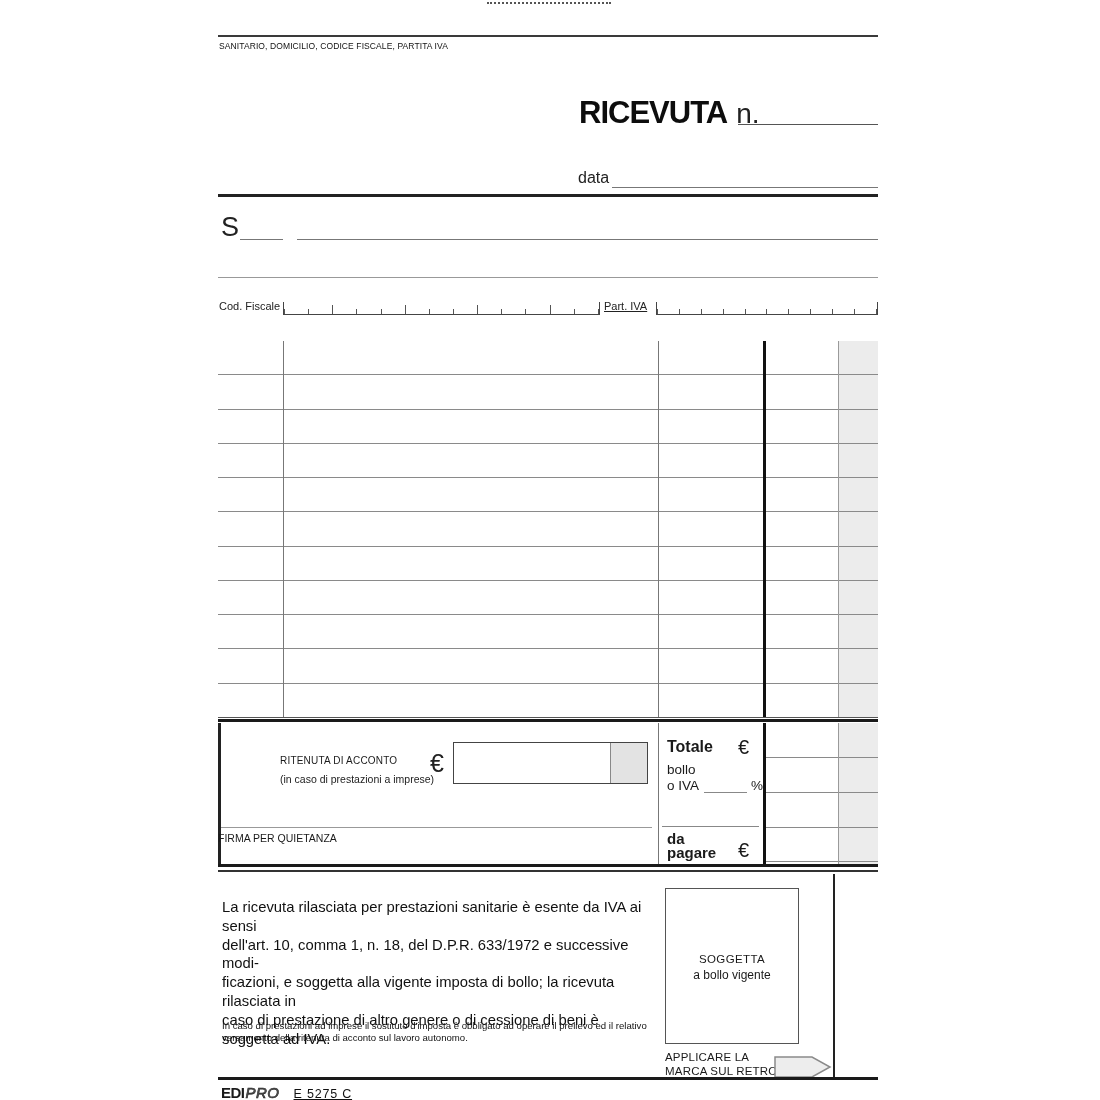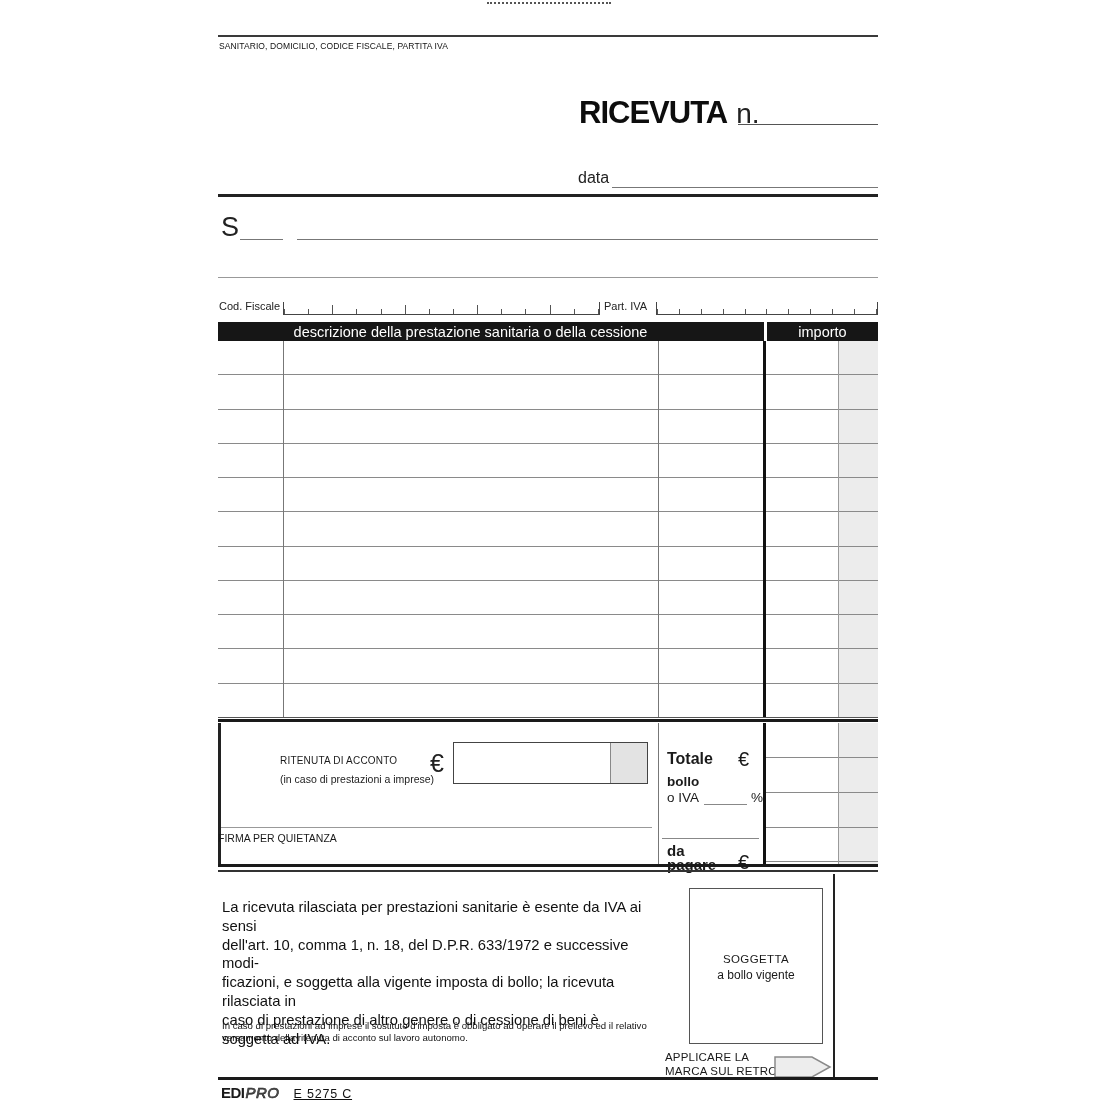--- a/index.html
+++ b/index.html
@@ -29,21 +29,21 @@
   #rule-a { left:218px; top:194px; width:660px; height:3px; background:#222; }
 
   #s-prefix { left:221px; top:212px; font-size:27px; color:#222; }
   #s-line-short { left:240px; top:239px; width:43px; background:#777; }
   #s-line-long { left:297px; top:239px; width:581px; background:#777; }
   #rule-b { left:218px; top:277px; width:660px; background:#999; }
 
   
   .comb-label { top:300px; font-size:11px; color:#222; }
   #codfisc-label { left:219px; }
-  #partiva-label { left:604px; }
+  #partiva-label { left:604px;text-decoration:underline; }
   .comb { position:absolute; top:302px; height:13px;
           border-left:1.5px solid #444; border-right:1.5px solid #444; border-bottom:1.5px solid #444;
           display:flex; justify-content:space-between; align-items:flex-end; }
   #codfisc-comb { left:283px; width:317px; }
   #partiva-comb { left:656px; width:222px; }
   .tick { width:1px; background:#555; }
   .tick.s { height:5px; }
   .tick.t { height:9px; }
 
   
@@ -78,41 +78,41 @@
   #ritenuta-label { position:absolute; left:62px; top:32px; font-size:10px; letter-spacing:.2px; }
   #ritenuta-sub { position:absolute; left:62px; top:50px; font-size:10.5px; color:#222; }
   #ritenuta-euro { position:absolute; left:212px; top:26px; font-size:25px; font-weight:300; color:#222; }
   #ritenuta-box { position:absolute; left:235px; top:19px; width:195px; height:42px;
                   border:1.3px solid #444; background:#fff; }
   #ritenuta-box-shade { position:absolute; right:0; top:0; width:37px; height:100%;
                         background:#e3e3e3; border-left:1px solid #888; }
   #firma-line { left:3px; top:104px; width:431px; background:#999; }
   #firma-label { position:absolute; left:0; top:109px; width:437px; text-align:left; font-size:10.5px; }
 
-  #totale-panel { position:absolute; left:440px; top:12px; width:121px; height:141px; }
+  #totale-panel { position:absolute; left:440px; top:0; width:121px; height:141px; }
   #totale-label { position:absolute; left:9px; top:15px; font-size:16px; font-weight:bold; }
   #totale-euro { position:absolute; left:80px; top:13px; font-size:20px; }
-  #bollo-label { position:absolute; left:9px; top:39px; font-size:13.5px;font-weight:bold; }
+  #bollo-label { position:absolute; left:9px; top:39px; font-size:13.5px; }
   #oiva-label  { position:absolute; left:9px; top:55px; font-size:13.5px; }
   #iva-line { left:46px; top:69px; width:43px; background:#888; position:absolute; height:1px; }
   #percent-sign { position:absolute; left:93px; top:55px; font-size:13.5px; }
   #totale-sep { position:absolute; left:4px; top:103px; width:97px; height:1px; background:#888; }
   #dapagare-label { position:absolute; left:9px; top:109px; font-size:15px; font-weight:bold; line-height:14px; }
   #dapagare-euro { position:absolute; left:80px; top:116px; font-size:20px; }
 
   #rule-d1 { left:218px; top:864px; width:660px; height:3px; background:#1a1a1a; }
   #rule-d2 { left:218px; top:870px; width:660px; height:2px; background:#333; }
 
   
   #bottom { left:218px; top:874px; width:660px; height:204px; }
   #bottom-vline { position:absolute; left:615px; top:0; width:2px; height:204px; background:#222; }
   #legal { position:absolute; left:4px; top:24px; width:436px; font-size:14.8px; line-height:18.8px; color:#111; }
   #smallnote { position:absolute; left:4px; top:146px; width:440px; font-size:9.6px; line-height:11.8px; color:#111; }
   #stamp-box { position:absolute; left:447px; top:14px; width:134px; height:156px;
-               border:1.2px solid #555; text-align:center;margin-left:24px; }
+               border:1.2px solid #555; text-align:center; }
   #stamp-t1 { margin-top:64px; font-size:11.5px; letter-spacing:.4px; }
   #stamp-t2 { margin-top:3px; font-size:12px; }
   #apply-label { position:absolute; left:447px; top:177px; font-size:11.5px; line-height:13.5px; letter-spacing:.2px; }
   #stamp-arrow { position:absolute; left:556px; top:180px; }
 
   #rule-bottom { left:218px; top:1077px; width:660px; height:3px; background:#1a1a1a; }
 
   #footer-logo { left:221px; top:1084px; display:flex; align-items:baseline; }
   #brand-edi { font-size:15px; font-weight:900; letter-spacing:-.5px; }
   #brand-pro { font-size:15px; font-style:italic; font-weight:300; color:#555;
@@ -170,25 +170,20 @@
       <span class="tick s"></span>
       <span class="tick s"></span>
       <span class="tick s"></span>
       <span class="tick s"></span>
       <span class="tick s"></span>
       <span class="tick s"></span>
       <span class="tick s"></span>
       <span class="tick s"></span>
   </div>
 
-  <div class="abs" id="header-bar">
-    <span id="desc-header">descrizione della prestazione sanitaria o della cessione</span>
-    <span id="header-slit"></span>
-    <span id="importo-header">importo</span>
-  </div>
 
   <div class="abs" id="table">
     <div id="shade-main"></div>
     <div class="trow"></div>
     <div class="trow"></div>
     <div class="trow"></div>
     <div class="trow"></div>
     <div class="trow"></div>
     <div class="trow"></div>
     <div class="trow"></div>

